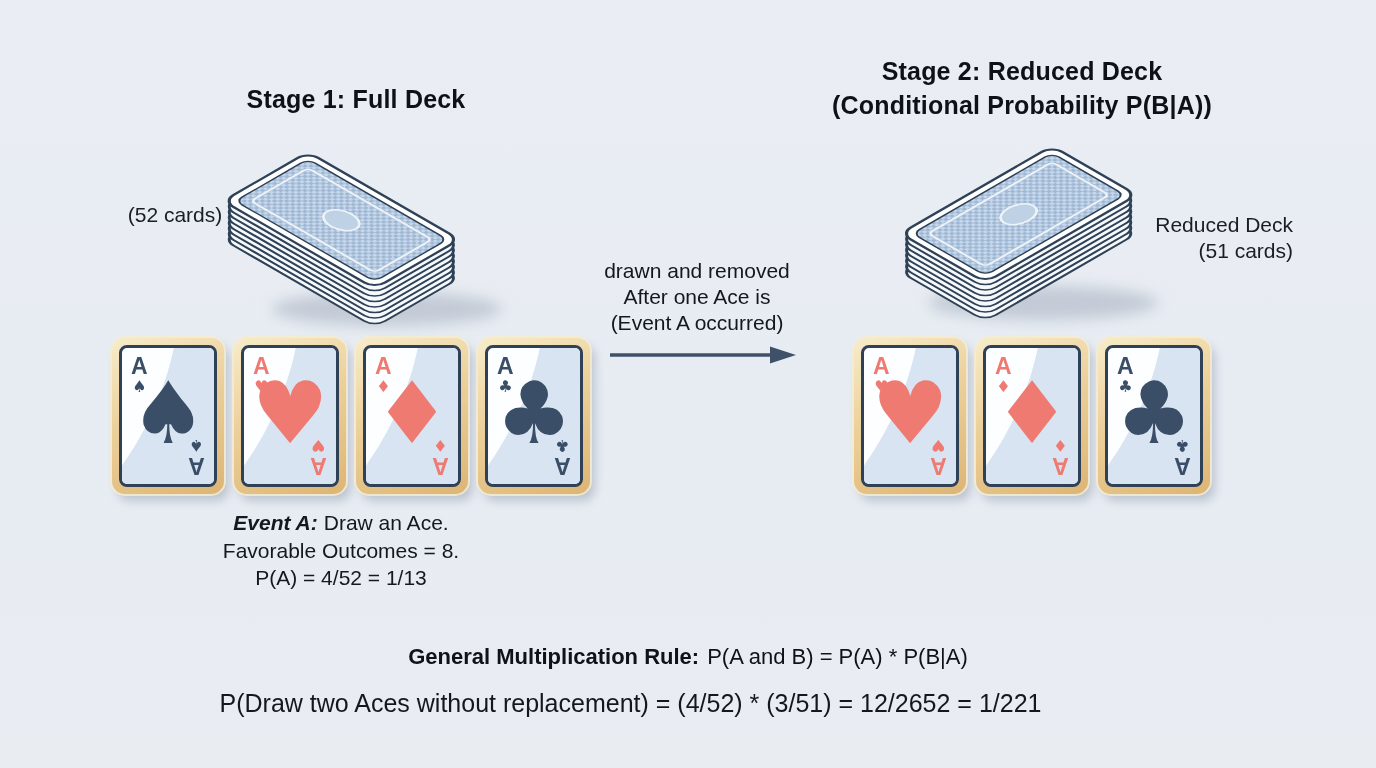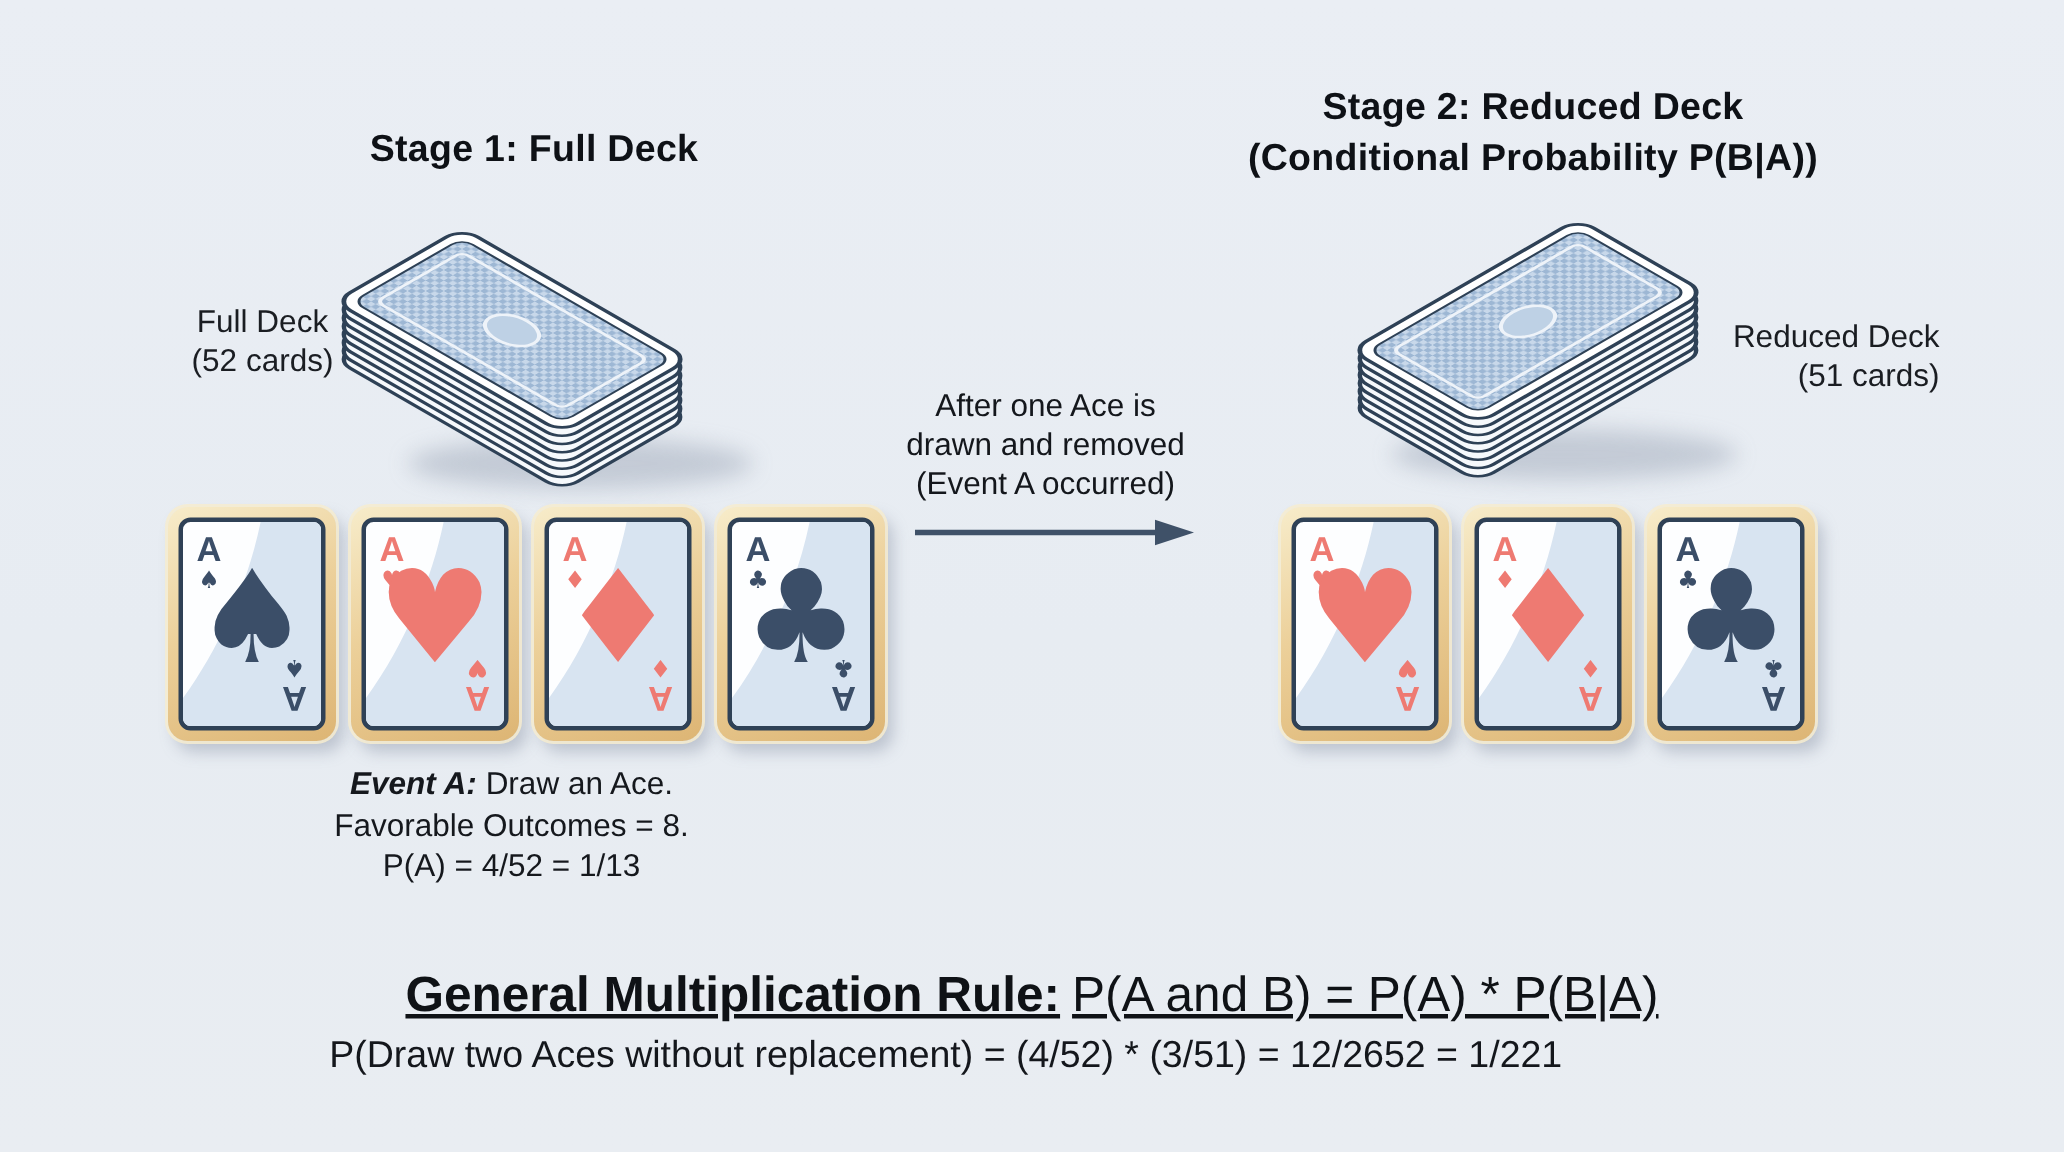--- a/index.html
+++ b/index.html
@@ -58,21 +58,21 @@
     font-size:86px;color:var(--suit);font-family:"DejaVu Sans",sans-serif;line-height:1;}
 
   
   .caption{position:absolute;text-align:center;font-size:21px;line-height:27.5px;color:#15181d;}
   .caption.s1{left:110px;top:509px;width:462px;}
   .caption.s2{left:755px;top:509px;width:550px;}
   .caption b{margin-right:6px;font-style:italic;}
 
   
   .footer-rule{position:absolute;left:0;top:644px;width:1376px;text-align:center;
-    font-size:33px;color:#0f1216;text-decoration:underline;}
+    font-size:22px;color:#0f1216;}
   .footer-rule b{margin-right:8px;}
   .footer-calc{position:absolute;left:0;top:689px;width:1261px;text-align:center;
     font-size:25px;color:#14171c;}
 </style>
 </head>
 <body>
 
 <div class="stage-canvas">
 
   <div class="stage-title s1">
@@ -164,31 +164,30 @@
         <rect x="7" y="7" width="161" height="84" rx="8" fill="#9db7d4"></rect>
         <rect x="7" y="7" width="161" height="84" rx="8" fill="url(#ckR)"></rect>
         <rect x="7" y="7" width="161" height="84" rx="8" fill="none" stroke="#2e4156" stroke-width="1.6"></rect>
         <rect x="16" y="16" width="143" height="66" rx="5" fill="none" stroke="#eef3f9" stroke-width="2.2"></rect>
         <ellipse cx="87.5" cy="49" rx="17" ry="12" fill="#bed1e5" stroke="#eef3f9" stroke-width="2.2"></ellipse>
       </g>
     </svg>
   </div>
 
   <div class="deck-label s1">
-    <div>Full Deck</div>
     <div>(52 cards)</div>
   </div>
   <div class="deck-label s2">
     <div>Reduced Deck</div>
     <div>(51 cards)</div>
   </div>
 
   <div class="transition-text">
+    <div>drawn and removed</div>
     <div>After one Ace is</div>
-    <div>drawn and removed</div>
     <div>(Event A occurred)</div>
   </div>
   <svg class="transition-arrow" viewBox="0 0 192 22">
     <line x1="4" y1="11" x2="166" y2="11" stroke="#3f5168" stroke-width="3.6"></line>
     <polygon points="164,2.5 190,11 164,19.5" fill="#3f5168"></polygon>
   </svg>
 
   <div class="cards-row s1">
       <div class="card" style="--suit: #3b4e68;">
         <div class="face">

